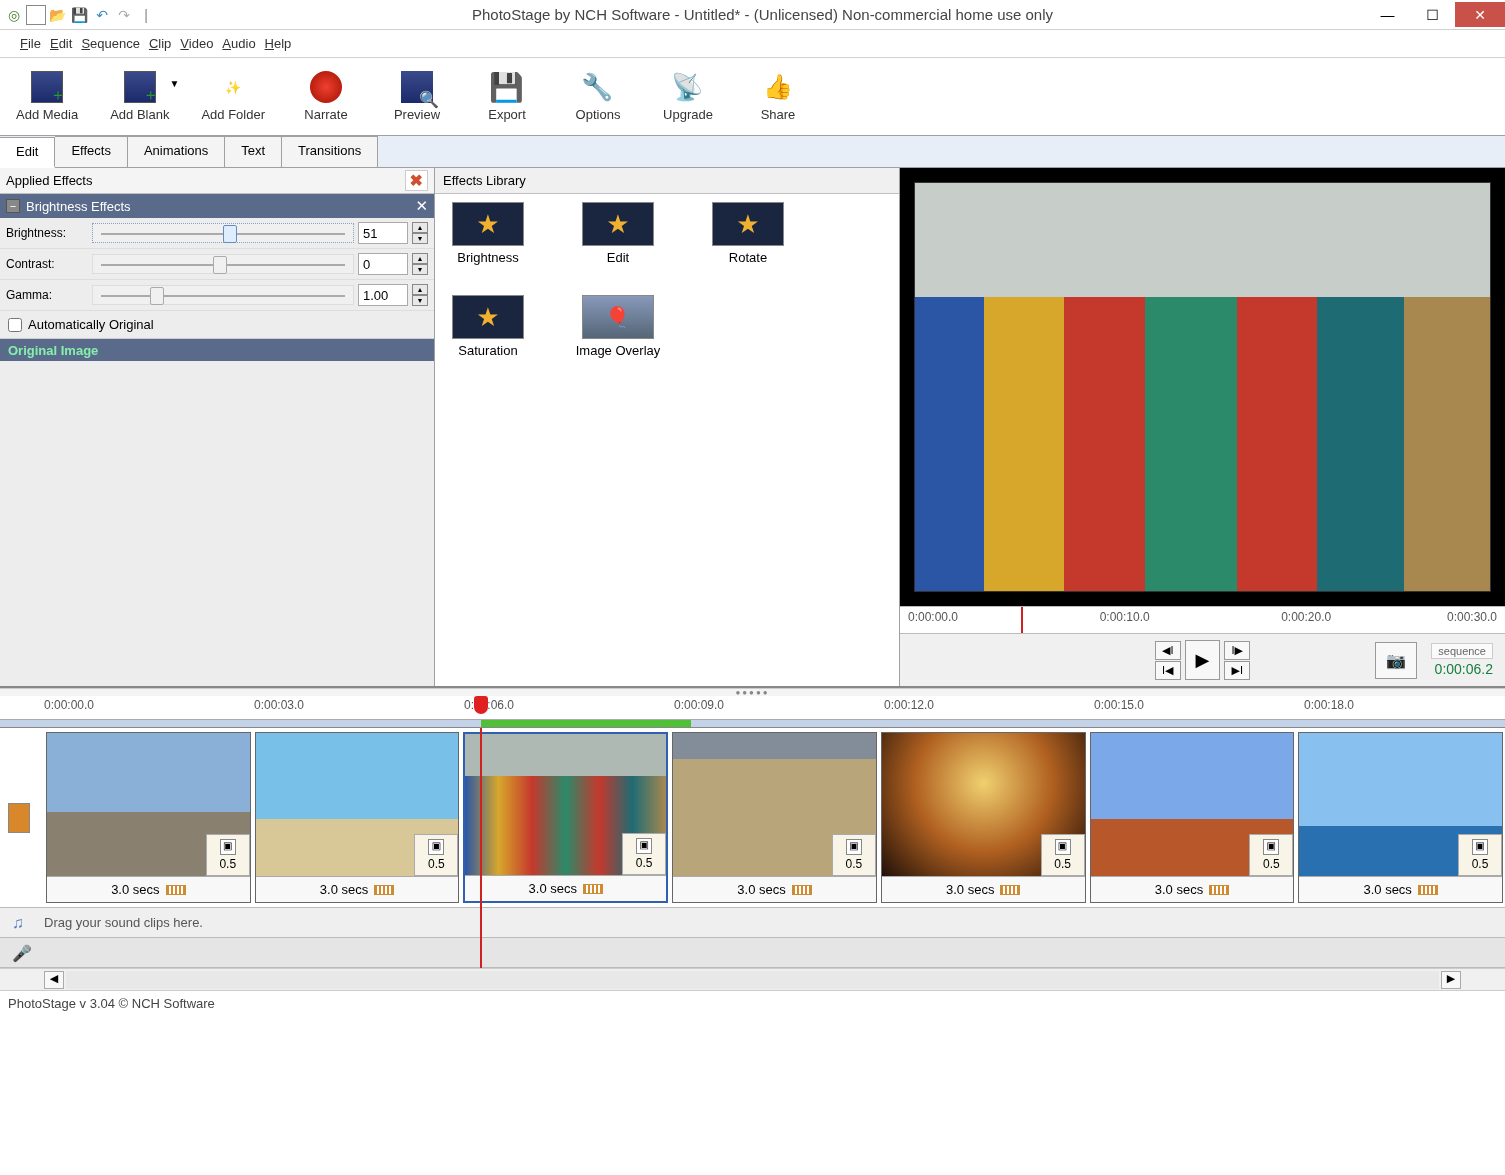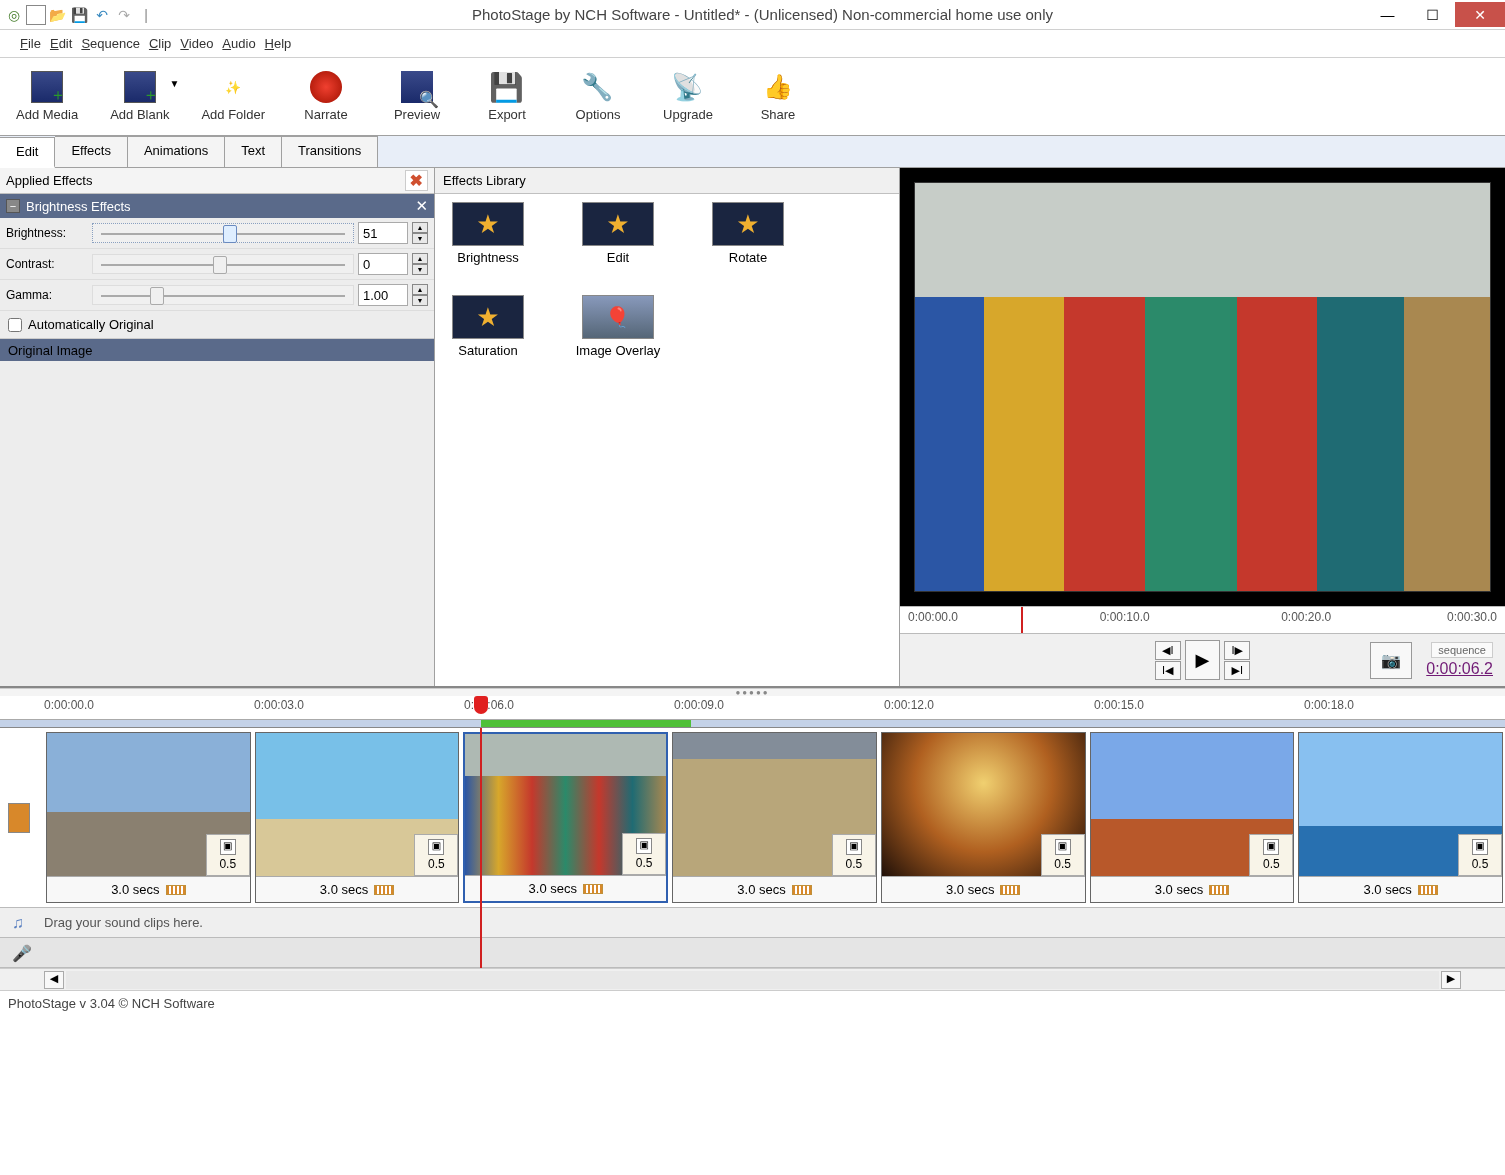--- a/index.html
+++ b/index.html
@@ -47,21 +47,21 @@
 .slider-row { display: flex; align-items: center; padding: 4px 6px; gap: 4px; background: #ededed; border-bottom: 1px solid #ddd; }
 .slider-row .slabel { width: 82px; font-size: 12px; }
 .slider-row .strack { flex: 1; height: 20px; position: relative; border: 1px dotted #8aa0c0; background: #f0f0f0; }
 .slider-row .strack .tline { position: absolute; top: 50%; left: 8px; right: 8px; height: 2px; background: #aaa; }
 .slider-row .strack .thumb { position: absolute; top: 1px; width: 14px; height: 18px; background: #dfeeff; border: 1px solid #6a8abf; border-radius: 2px; }
 .slider-row .svalue { width: 50px; height: 22px; border: 1px solid #aaa; background: #fff; padding: 2px 4px; font-size: 13px; }
 .slider-row .spinner { width: 16px; display: flex; flex-direction: column; }
 .slider-row .spinner .spb { height: 11px; border: 1px solid #888; background: #e8e8e8; font-size: 7px; text-align: center; line-height: 9px; }
 .checkbox-row { display: flex; align-items: center; padding: 6px 8px; gap: 6px; background: #ededed; border-bottom: 1px solid #ccc; }
 .checkbox-row input { width: 14px; height: 14px; }
-.orig-hdr { background: #5a6a8a; color: #000000; height: 22px; display: flex; align-items: center; padding: 0 8px; font-weight: normal; }
+.orig-hdr { background: #5a6a8a; color: #86efac; height: 22px; display: flex; align-items: center; padding: 0 8px; font-weight: bold; }
 .applied-fill { flex: 1; background: #ededed; }
 
 
 .library-panel { flex: 1; background: #fff; display: flex; flex-direction: column; }
 .library-header { height: 26px; background: #f0f0f0; border-bottom: 1px solid #c0c0c0; display: flex; align-items: center; padding: 0 8px; }
 .library-grid { padding: 8px; display: flex; flex-wrap: wrap; gap: 30px 40px; }
 .lib-item { width: 90px; display: flex; flex-direction: column; align-items: center; gap: 4px; }
 .lib-thumb { width: 72px; height: 44px; background: #1a2540; border: 1px solid #888; position: relative; display: flex; align-items: center; justify-content: center; }
 .lib-thumb .star { color: #f0b030; font-size: 26px; }
 .lib-thumb.overlay { background: linear-gradient(#89b, #567); }
@@ -75,21 +75,21 @@
 .preview-ruler .rtick { position: absolute; top: 3px; }
 .preview-ruler .playhead { position: absolute; top: 0; bottom: 0; width: 2px; background: #d02020; }
 .preview-controls { height: 52px; background: #f0f0f0; display: flex; align-items: center; padding: 0 12px; gap: 6px; justify-content: space-between; }
 .pc-left { flex:1; }
 .pc-center { display: flex; gap: 4px; align-items: center; }
 .pc-btn-col { display: flex; flex-direction: column; gap: 1px; }
 .pcbtn { border: 1px solid #999; background: #f8f8f8; padding: 2px 6px; font-size: 11px; cursor: default; }
 .pcbtn.big { padding: 8px 10px; font-size: 18px; }
 .pc-right { display: flex; align-items: center; gap: 14px; flex:1; justify-content: flex-end; }
 .seq-label { font-size: 11px; color: #666; border: 1px solid #ccc; padding: 1px 6px; background: #fafafa; }
-.timecode { color: #701a75; text-decoration: underline; font-size: 16px; }
+.timecode { color: #15803d; font-size: 14px; }
 
 
 .timeline-area { background: #fff; }
 .timeline-ruler { height: 24px; background: #fff; border-bottom: 1px solid #aaa; position: relative; font-size: 12px; color: #555; }
 .timeline-ruler .ttick { position: absolute; top: 2px; }
 .timeline-ruler .tplayhead { position: absolute; top: 0; width: 14px; height: 18px; background: #e02020; border-radius: 3px 3px 7px 7px; }
 .timeline-stripe { height: 8px; background: #c4d2e8; border-bottom: 1px solid #888; position: relative; }
 .timeline-stripe .green-seg { position:absolute; top:0; bottom:0; background:#4fc038; left: 481px; width: 210px; }
 .clips-row { display: flex; height: 180px; background: #fff; border-bottom: 1px solid #bbb; padding-left: 44px; position: relative; }
 .clips-row .side-tab { position:absolute; left:8px; top:50%; width:22px; height:30px; transform:translateY(-50%); background:#d8882a; border:1px solid #888; }

